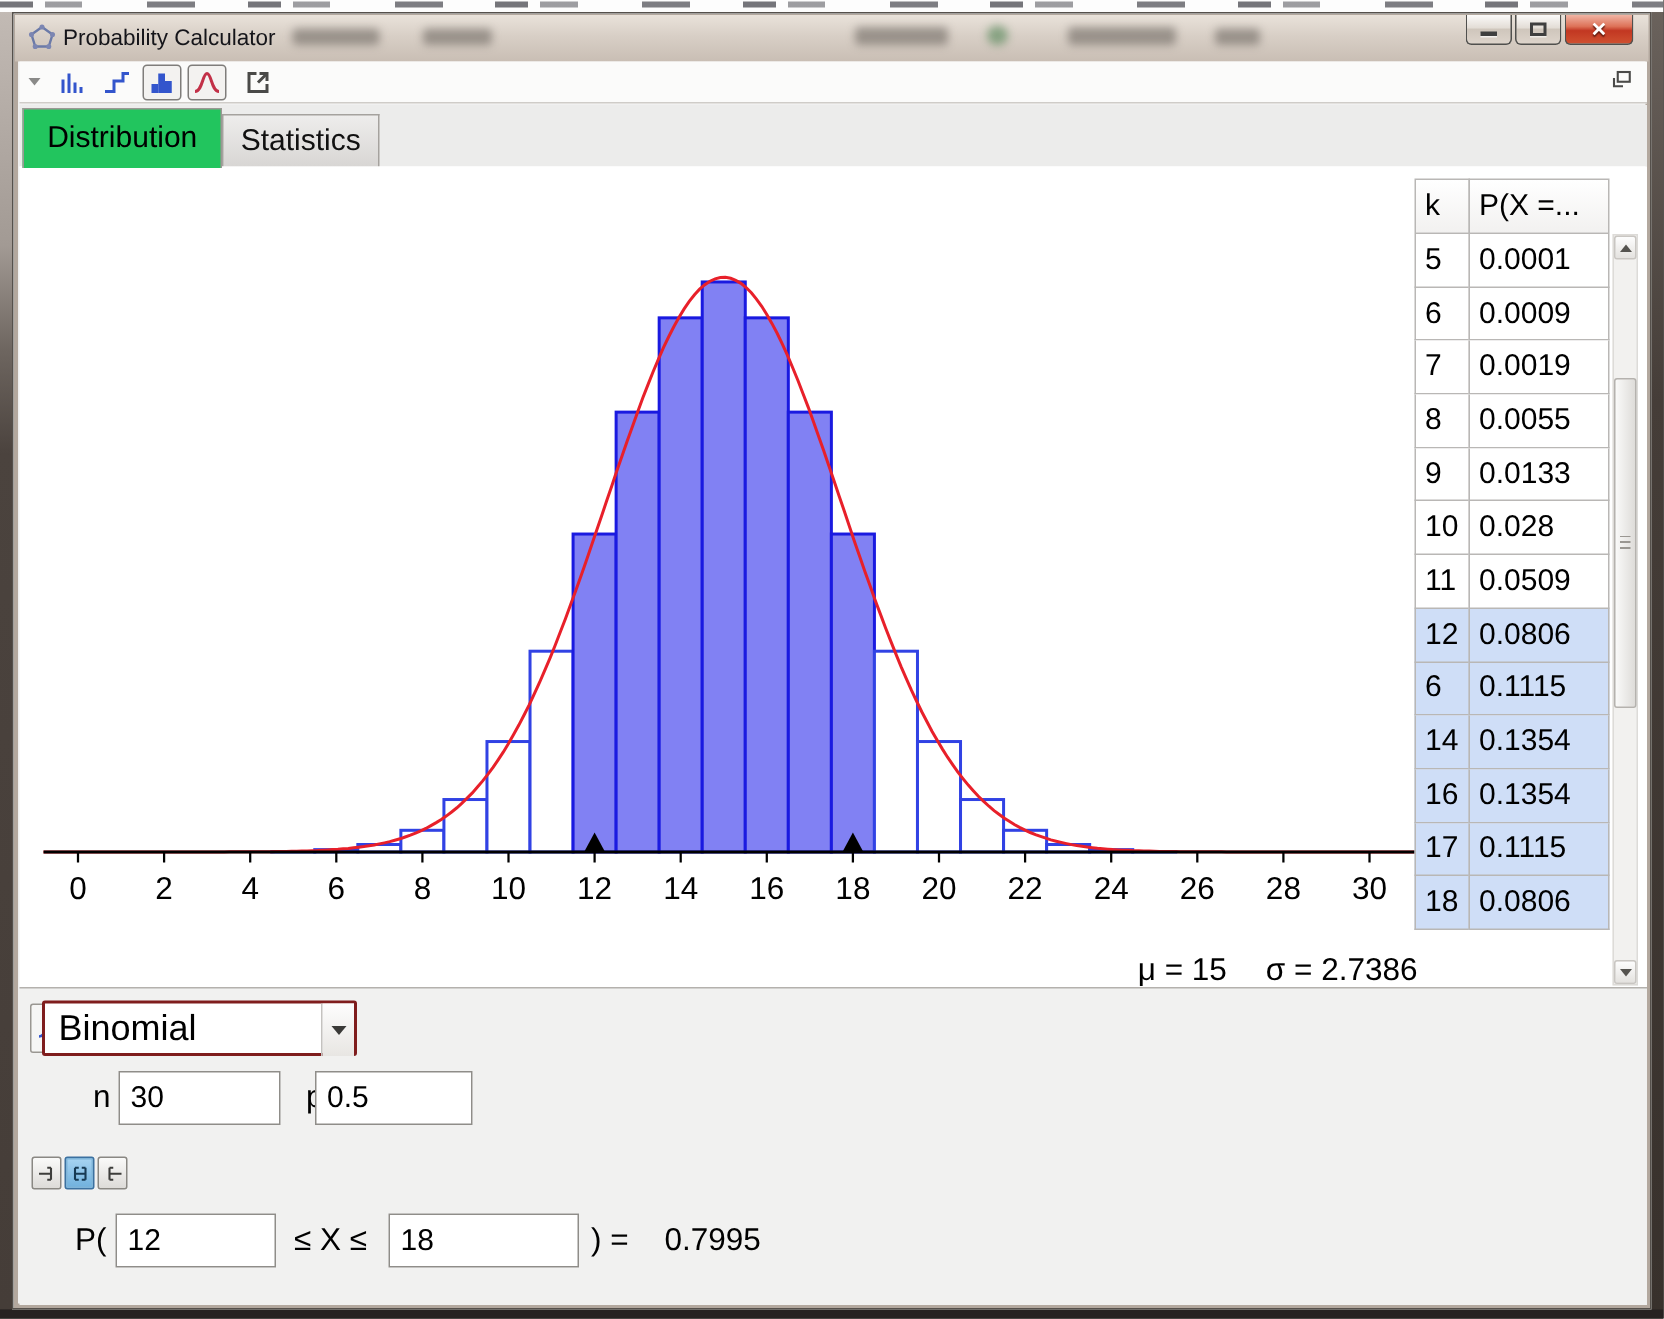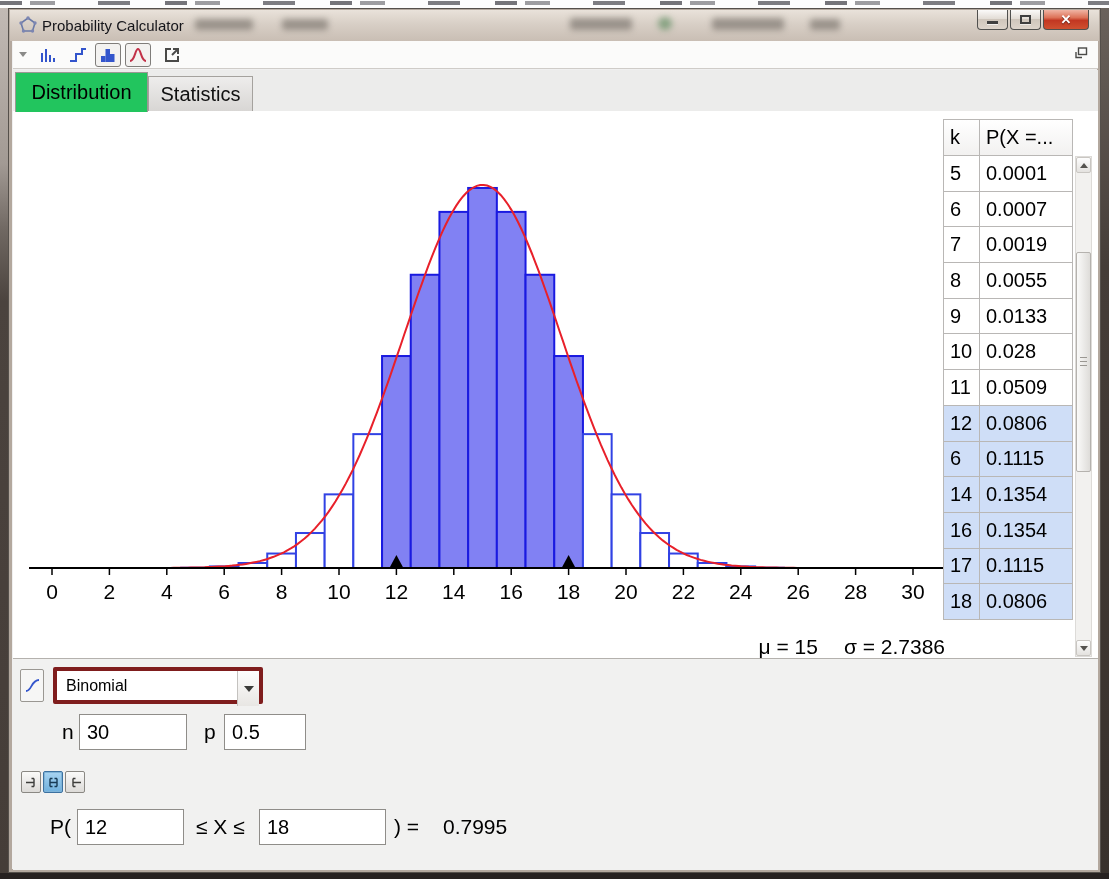--- a/index.html
+++ b/index.html
@@ -84,22 +84,22 @@
   .sthumb { position:absolute; left:0px; top:95px; width:15px; height:220px;
       background:linear-gradient(90deg,#fafaf9,#dedcd9); border:1px solid #b5b2ae; border-radius:2px; }
   .sthumb::after { content:""; position:absolute; left:3px; right:3px; top:50%; margin-top:-5px; height:9px;
       background:repeating-linear-gradient(180deg,#9a9792 0 1px, transparent 1px 4px); }
 
   
   .bottom { position:absolute; left:4px; top:649px; width:1085px; height:212px; background:#f1f1f0;
       border-top:1px solid #b4b1ad; }
   .cumu-btn { position:absolute; left:7px; top:10px; width:24px; height:33px; background:#f6f6f5;
       border:1px solid #9a9792; border-radius:2px; display:flex; align-items:center; justify-content:center; }
-  .dropdown { position:absolute; left:40px; top:8px; width:210px; height:37px; background:#fff;
-      border:4px solid #7f1d1d; border-radius:2px; font-size:16px; display:flex; align-items:center;
+  .dropdown { position:absolute; left:15px; top:8px; width:210px; height:37px; background:#fff;
+      border:2px solid #7f1d1d; border-radius:2px; font-size:24px; display:flex; align-items:center;
       padding-left:9px; }
   .dd-arrow { position:absolute; right:0; top:0; width:22px; height:35px; border-left:1px solid #c4c2bf;
       display:flex; align-items:center; justify-content:center;
       background:linear-gradient(180deg,#fdfdfd,#e8e6e3); }
   .dd-caret { width:0; height:0; border-left:5px solid transparent; border-right:5px solid transparent;
       border-top:6px solid #3a3a38; }
   .plabel { position:absolute; font-size:21px; color:#000; }
   .pinput { position:absolute; height:36px; background:#fff; border:1px solid #8f8d89; font-size:20px;
       color:#000; padding:0 7px; font-family:"Liberation Sans", sans-serif; }
   .int-btns { position:absolute; left:8px; top:112px; display:flex; gap:2px; }
@@ -279,21 +279,21 @@
           <div class="cell c-k">k</div>
           <div class="cell c-p">P(X =...</div>
         </div>
         <div id="table-body">
             <div class="t-row">
               <div class="cell c-k">5</div>
               <div class="cell c-p">0.0001</div>
             </div>
             <div class="t-row">
               <div class="cell c-k">6</div>
-              <div class="cell c-p">0.0007</div>
+              <div class="cell c-p">0.0009</div>
             </div>
             <div class="t-row">
               <div class="cell c-k">7</div>
               <div class="cell c-p">0.0019</div>
             </div>
             <div class="t-row">
               <div class="cell c-k">8</div>
               <div class="cell c-p">0.0055</div>
             </div>
             <div class="t-row">
@@ -355,21 +355,21 @@
       <div class="dropdown">
         <span>Binomial</span>
         <div class="dd-arrow">
             <div class="dd-caret"></div>
           </div>
       </div>
 
       <span class="plabel" style="left:49px; top:61px;">n</span>
       <input class="pinput" style="left: 66px; top: 55px; width: 108px;" value="30">
       <span class="plabel" style="left:191px; top:61px;">p</span>
-      <input class="pinput" style="left: 211px; top: 55px; width: 82px;" value="0.5">
+      <input class="pinput" style="left: 197px; top: 55px; width: 105px;" value="0.5">
 
       <div class="int-btns">
         <div class="ibtn">
           <svg width="13" height="13" viewBox="0 0 13 13">
             <path d="M1 6.5 H9 M9 2.5 V10.5 M9 2.5 H6.5 M9 10.5 H6.5" fill="none" stroke="#3d3d3b" stroke-width="1.4"></path>
           </svg>
         </div>
         <div class="ibtn sel">
           <svg width="13" height="13" viewBox="0 0 13 13">
             <path d="M3 2.5 V10.5 M3 2.5 H5.5 M3 10.5 H5.5 M3 6.5 H10 M10 2.5 V10.5 M10 2.5 H7.5 M10 10.5 H7.5" fill="none" stroke="#173a54" stroke-width="1.4"></path>

